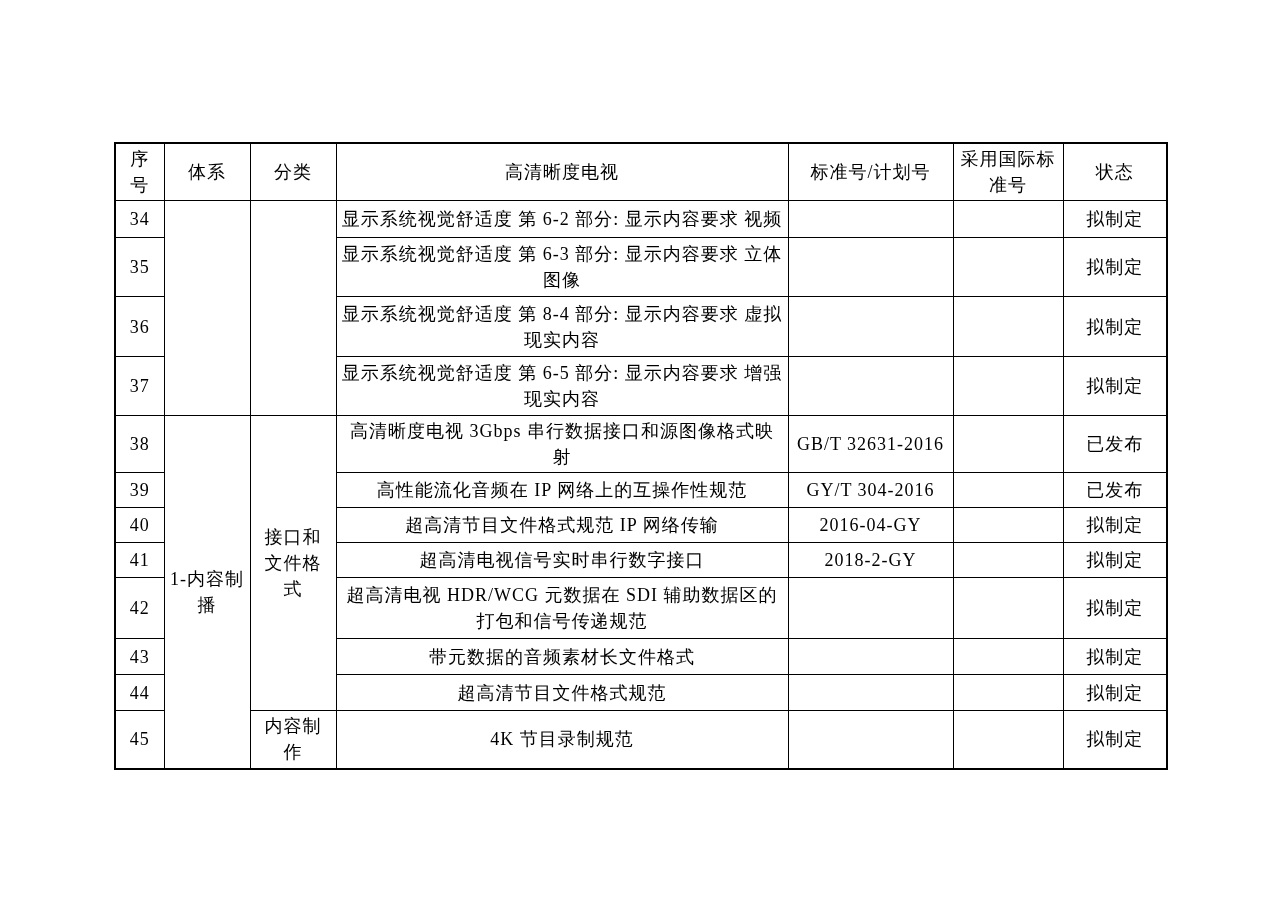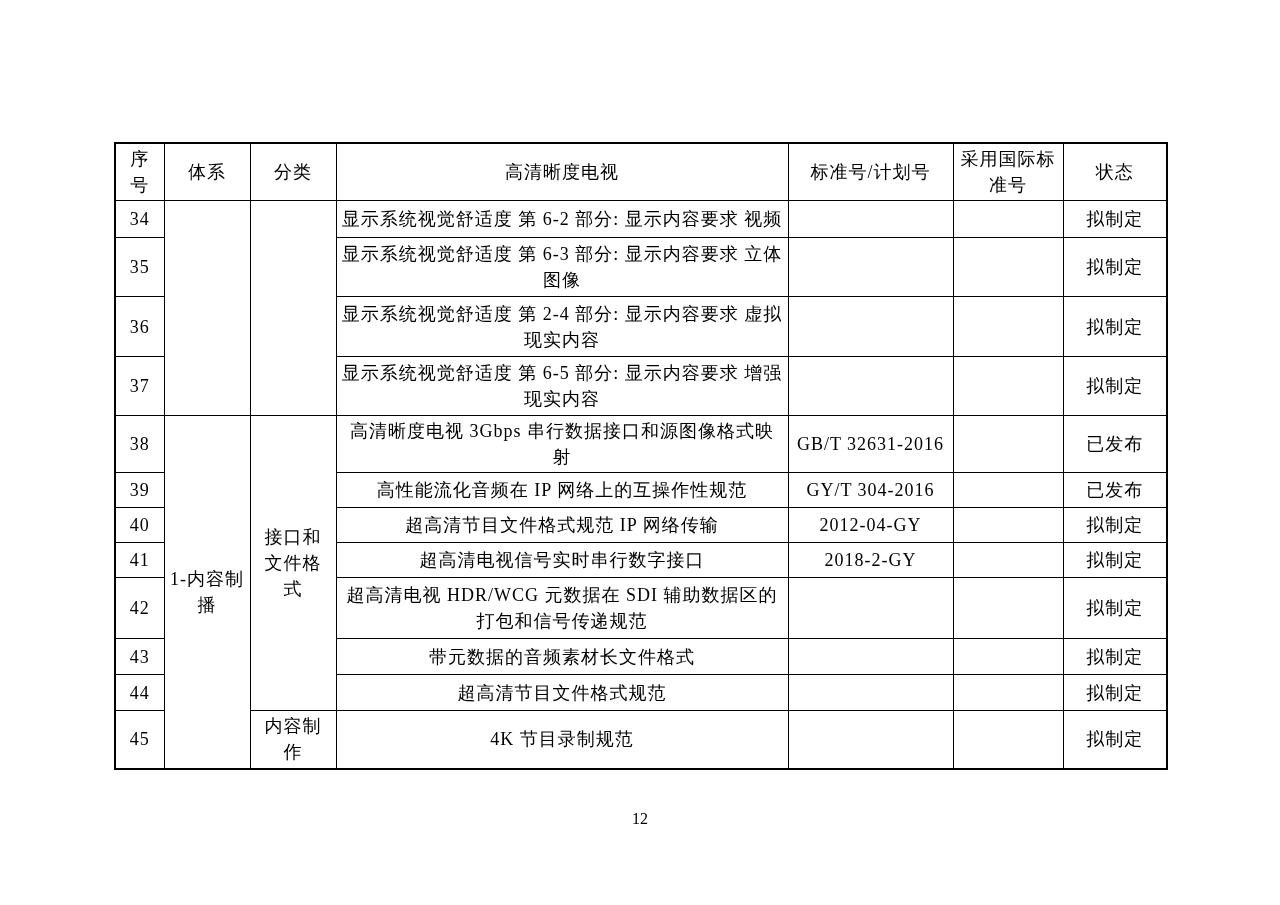--- a/index.html
+++ b/index.html
@@ -107,21 +107,21 @@
       </tr>
       <tr class="r-35">
         <td>35</td>
         <td>显示系统视觉舒适度 第 6-3 部分: 显示内容要求 立体图像</td>
         <td></td>
         <td></td>
         <td>拟制定</td>
       </tr>
       <tr class="r-36">
         <td>36</td>
-        <td>显示系统视觉舒适度 第 2-4 部分: 显示内容要求 虚拟现实内容</td>
+        <td>显示系统视觉舒适度 第 8-4 部分: 显示内容要求 虚拟现实内容</td>
         <td></td>
         <td></td>
         <td>拟制定</td>
       </tr>
       <tr class="r-37">
         <td>37</td>
         <td>显示系统视觉舒适度 第 6-5 部分: 显示内容要求 增强现实内容</td>
         <td></td>
         <td></td>
         <td>拟制定</td>
@@ -139,21 +139,21 @@
       <tr class="r-39">
         <td>39</td>
         <td>高性能流化音频在 IP 网络上的互操作性规范</td>
         <td>GY/T 304-2016</td>
         <td></td>
         <td>已发布</td>
       </tr>
       <tr class="r-40">
         <td>40</td>
         <td>超高清节目文件格式规范  IP  网络传输</td>
-        <td>2012-04-GY</td>
+        <td>2016-04-GY</td>
         <td></td>
         <td>拟制定</td>
       </tr>
       <tr class="r-41">
         <td>41</td>
         <td>超高清电视信号实时串行数字接口</td>
         <td>2018-2-GY</td>
         <td></td>
         <td>拟制定</td>
       </tr>
@@ -183,14 +183,13 @@
         <td>内容制作</td>
         <td>4K 节目录制规范</td>
         <td></td>
         <td></td>
         <td>拟制定</td>
       </tr>
     </tbody>
       </table>
   </div>
 
-  <div class="page-number">12</div>
 </div>
 
 </body></html>

